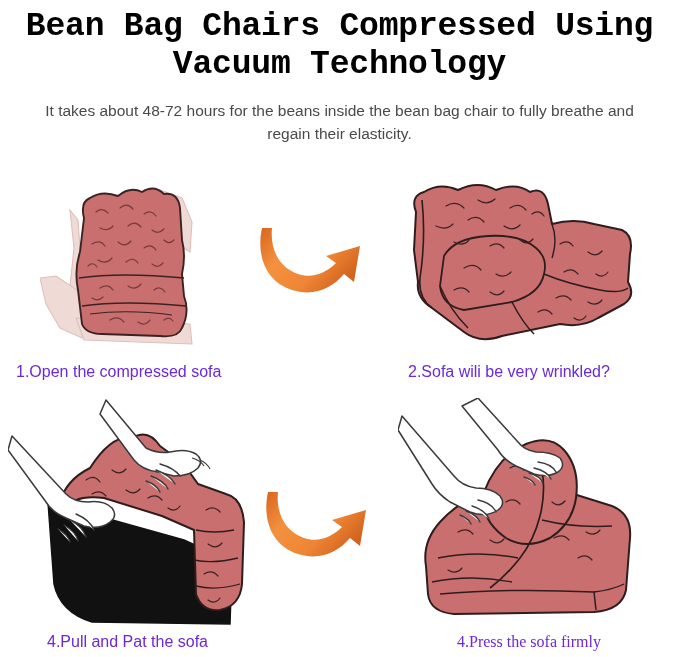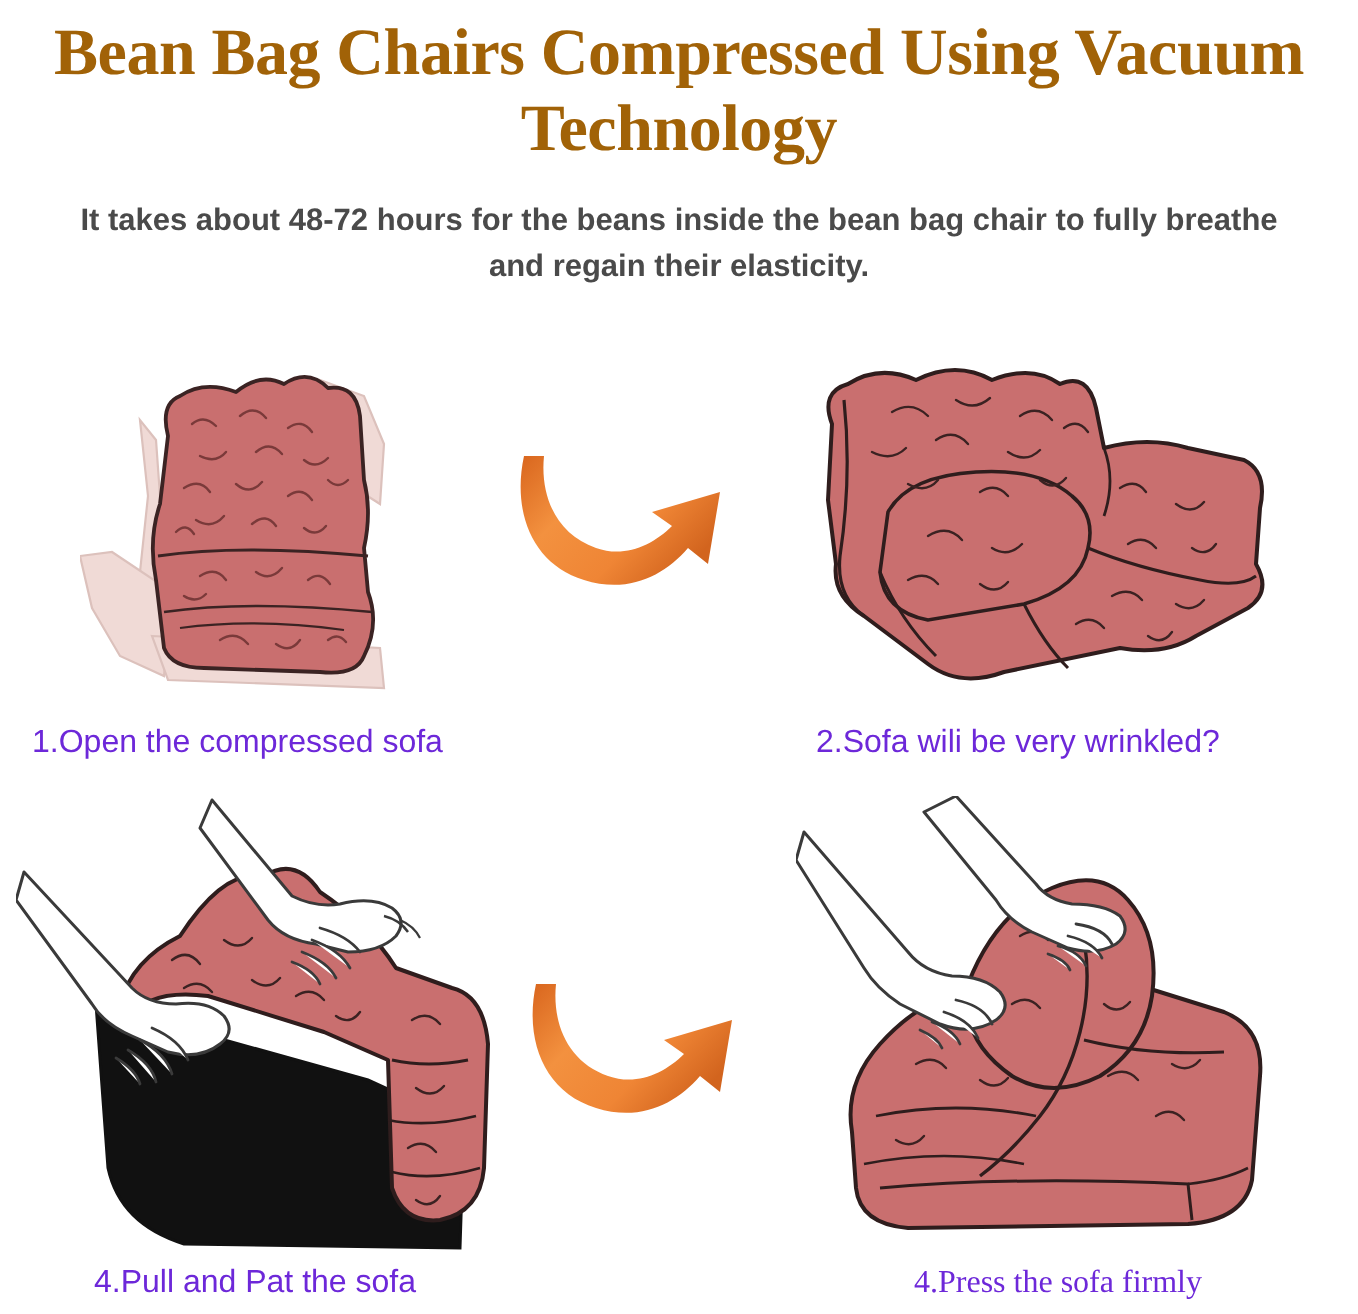--- a/index.html
+++ b/index.html
@@ -17,36 +17,36 @@
   }
 
   
   #header {
     position: absolute;
     left: 0;
     top: 0;
     width: 679px;
   }
   #title {
-    color: #a16207;
+    color: #000000;
     font-size: 33px;
     line-height: 1.16;
     font-weight: 700;
     text-align: center;
     letter-spacing: -0.2px;
     margin: 8px 14px 0 14px;
-    font-family: Liberation Serif, serif;
+    font-family: Liberation Mono, monospace;
   }
   #subtitle {
     color: #4a4a4a;
     font-size: 15.5px;
     line-height: 1.5;
     text-align: center;
     margin: 14px 40px 0 40px;
-    font-weight: 700;
+    font-weight: 400;
   }
   .caption {
     position: absolute;
     color: #6d28d9;
     font-size: 16px;
     font-weight: 400;
     white-space: nowrap;
   }
 
   #cap1 { left: 16px;  top: 363px; }

